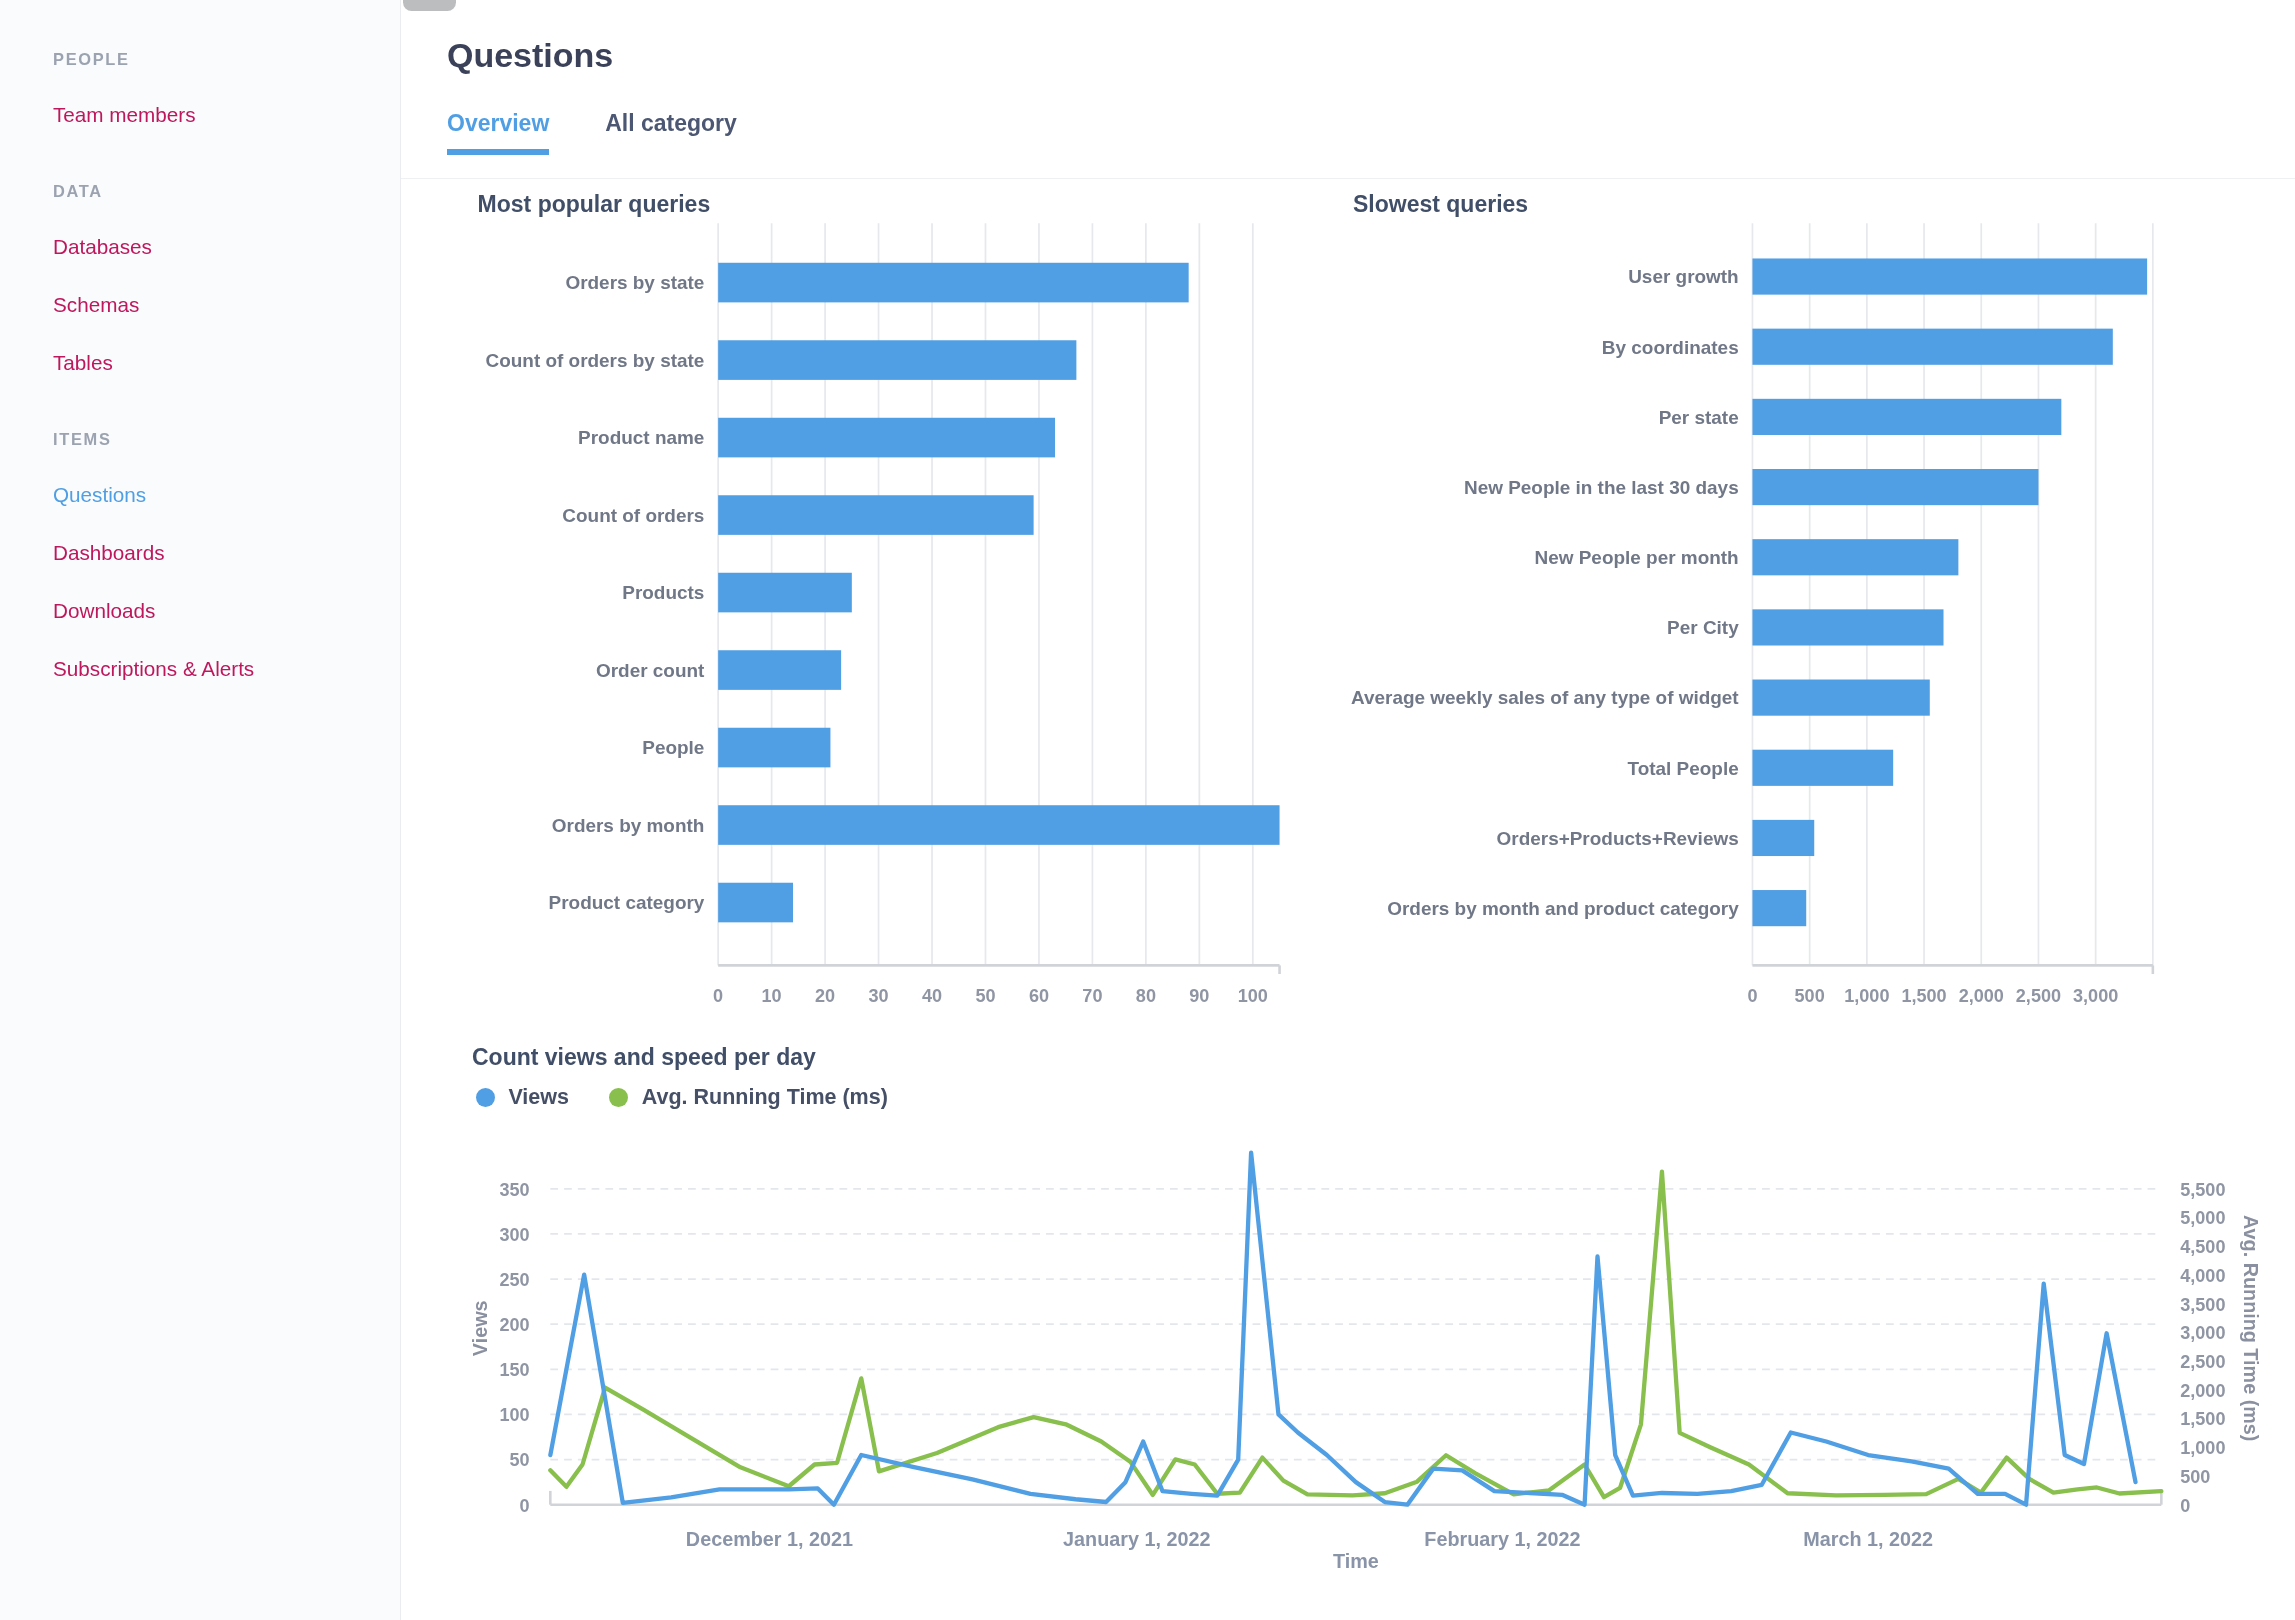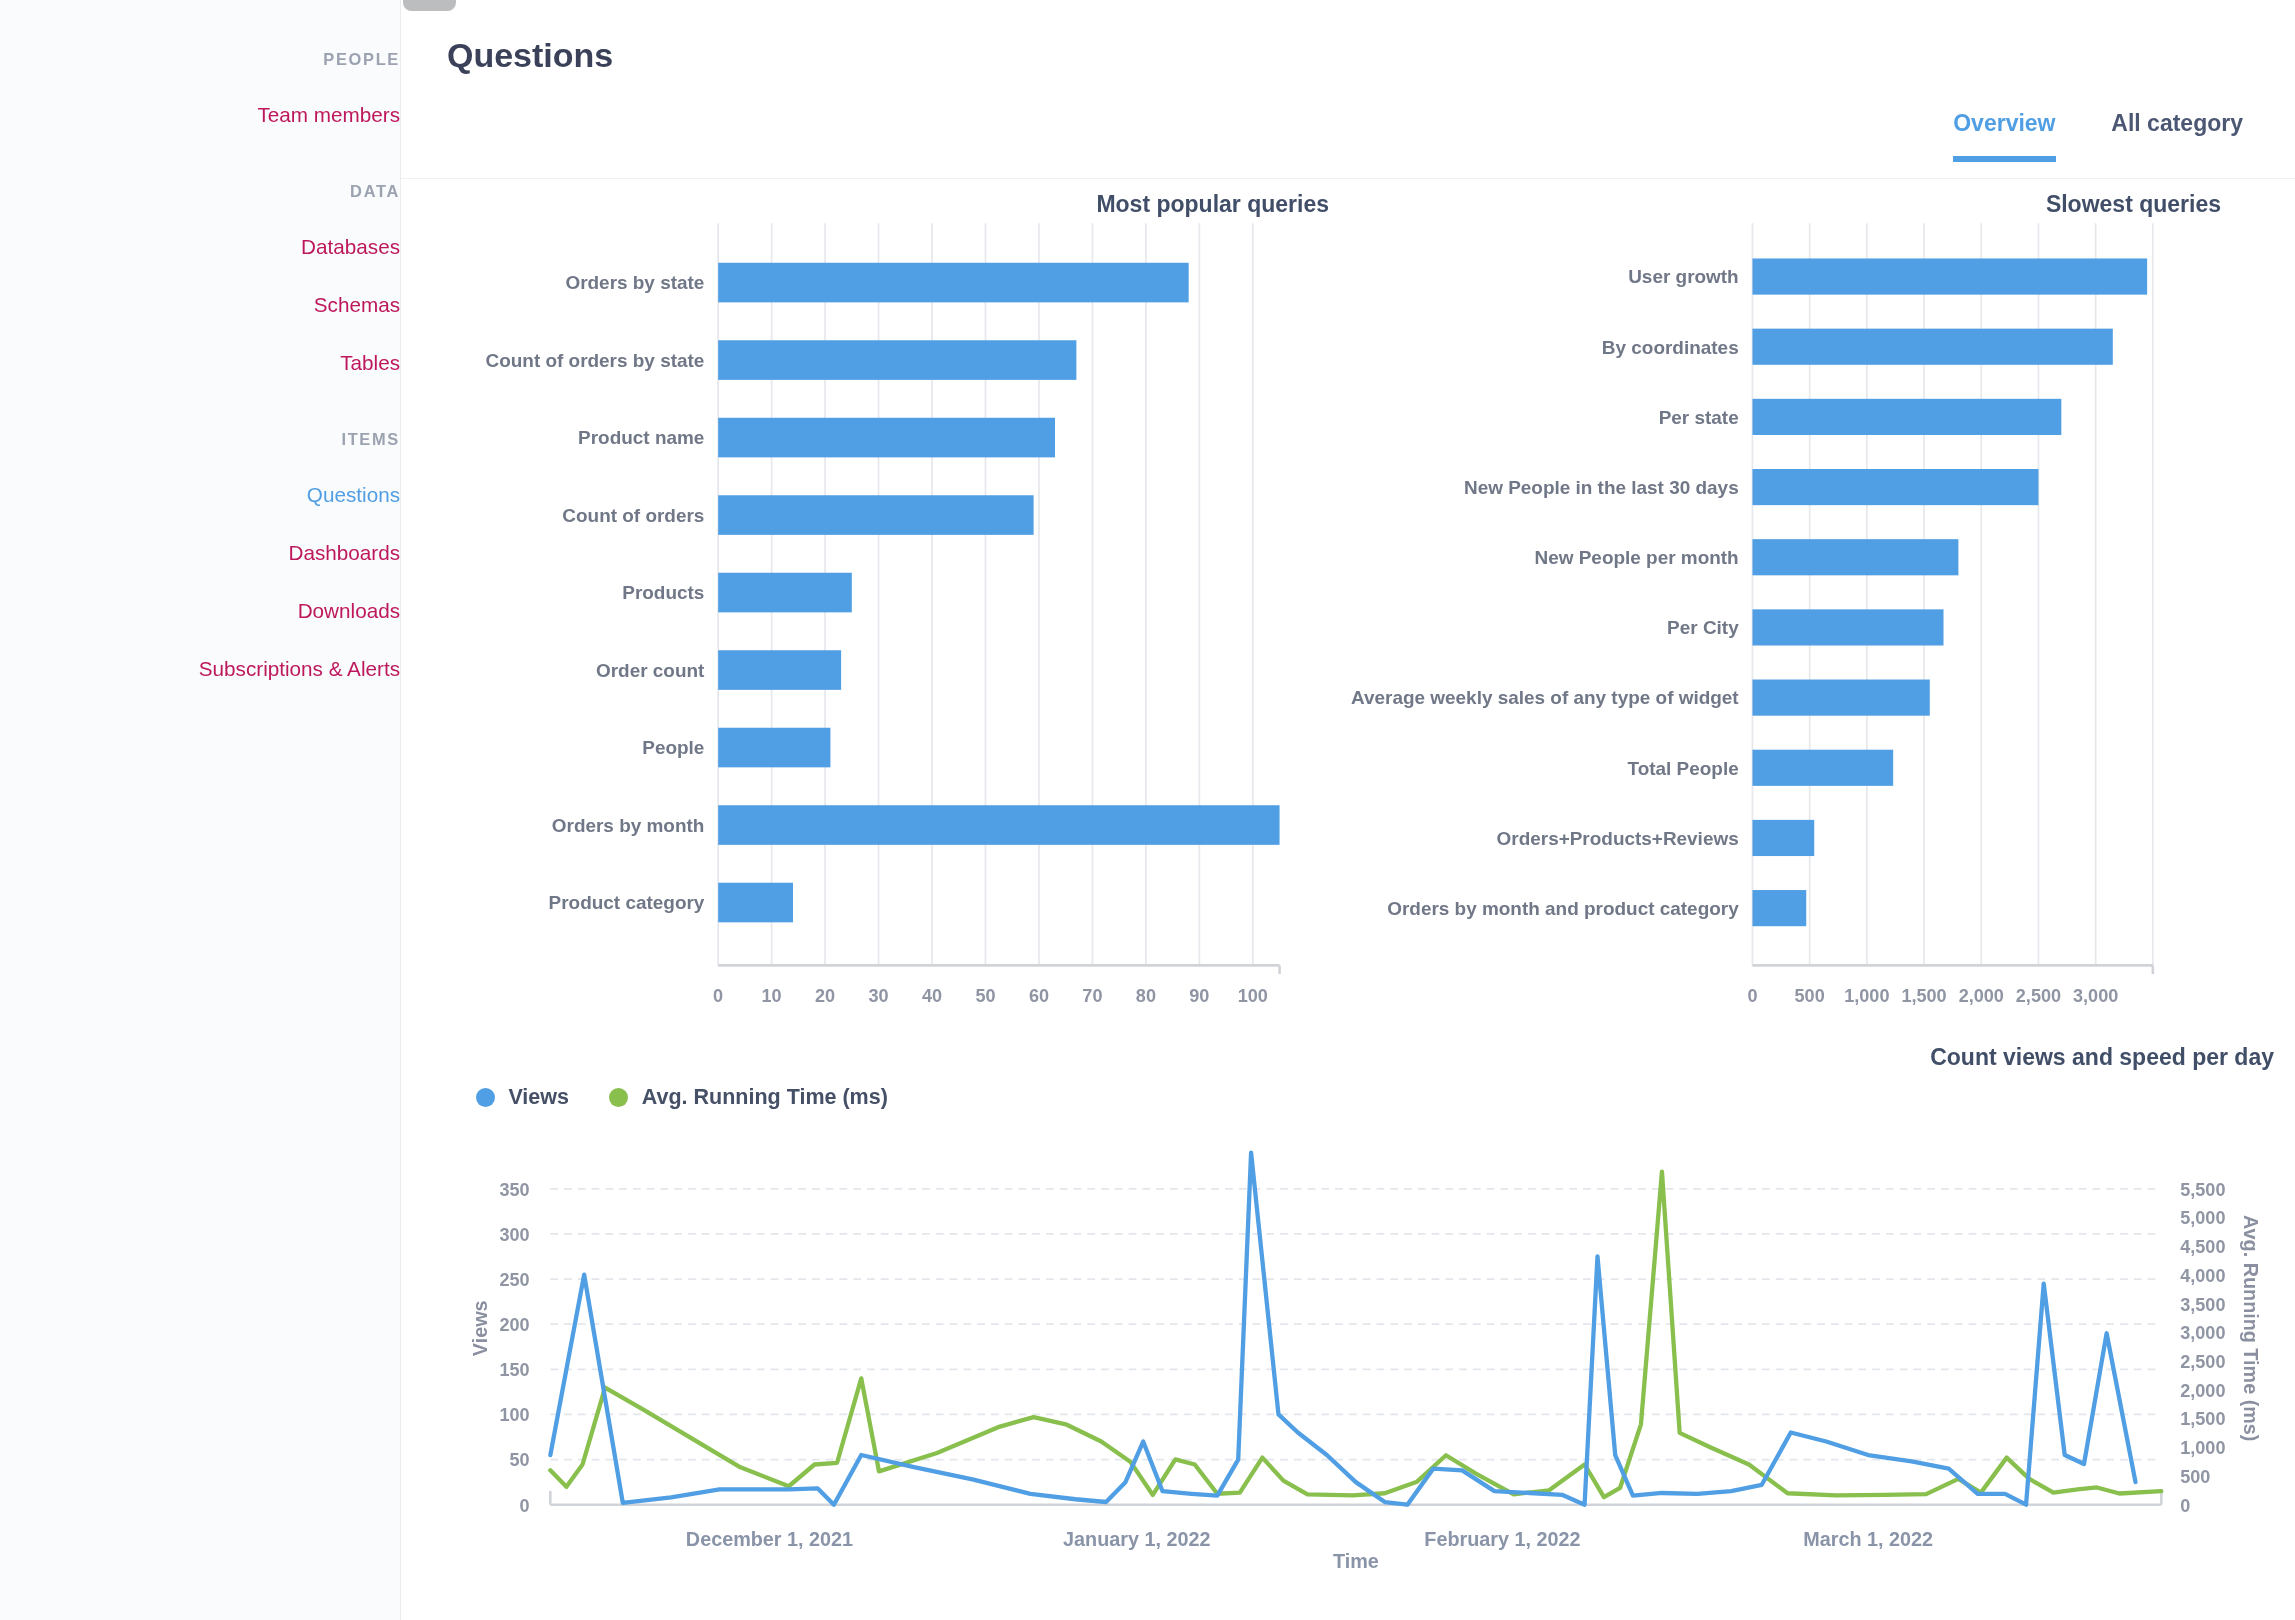--- a/index.html
+++ b/index.html
@@ -1,39 +1,39 @@
 <!DOCTYPE html>
 <html style="font-size:13.8px"><head>
 <meta charset="utf-8">
 <style>
   * { margin:0; padding:0; box-sizing:border-box; }
   html,body { width:2295px; height:1620px; background:#fff;
     font-family:"Liberation Sans", sans-serif; overflow:hidden; }
-  .app { position:relative; width:2295px; height:1189px;text-align:right; }
+  .app { position:relative; width:2295px; height:1189px; }
 
   
   .sidebar { position:absolute; left:0; top:0; width:401px; height:1620px;
     background:#F9FBFC; border-right:0.9px solid #EAECEF; padding:50px 0 0 53px; }
   .side-section { margin-bottom:55px; }
   .side-header { display:block; font-size:16.4px; font-weight:700; letter-spacing:1.7px;
     color:#9BA2B0; margin-bottom:34px; }
   .side-item { display:block; font-size:20.7px; font-weight:500; color:#be185d;
     margin-bottom:34px; cursor:pointer; }
   .side-item.active { color:#509EE3; }
 
   
   .main { position:absolute; left:401px; top:0; width:1894px; height:1620px; }
   .top-fragment { position:absolute; left:1.7px; top:0; width:53px; height:11.2px;
     background:#97999D; opacity:.65; border-radius:0 0 8.6px 8.6px; }
   .page-title { position:absolute; left:46px; top:36px; font-size:34px; font-weight:700;
     color:#3A4159; }
   .tabs { position:absolute; left:0; right:0; top:110px; height:69px;
     border-bottom:1.7px solid #EFF0F2; padding-left:46px; }
   .tab { display:inline-block; font-size:23px; font-weight:700; color:#4C5773;
-    padding-bottom:19px; margin-right:52px; cursor:pointer; }
+    padding-bottom:12px; margin-right:52px; cursor:pointer; }
   .tab.active { color:#509EE3; border-bottom:6px solid #509EE3; }
 
   .chart-block h3 { font-size:23px; font-weight:700; color:#414E68; }
   #popular { position:absolute; left:49px; top:191px; width:879px; }
   #popular h3 { margin-left:27.6px; }
   #slowest { position:absolute; left:932px; top:191px; width:888px; }
   #slowest h3 { margin-left:20px; }
   #daily { position:absolute; left:47px; top:1044px; width:1826px; height:576px; }
   #daily h3 { margin-left:24px; }
   .legend { margin:13.8px 0 0 27.6px; display:flex; align-items:center; gap:40px; }

